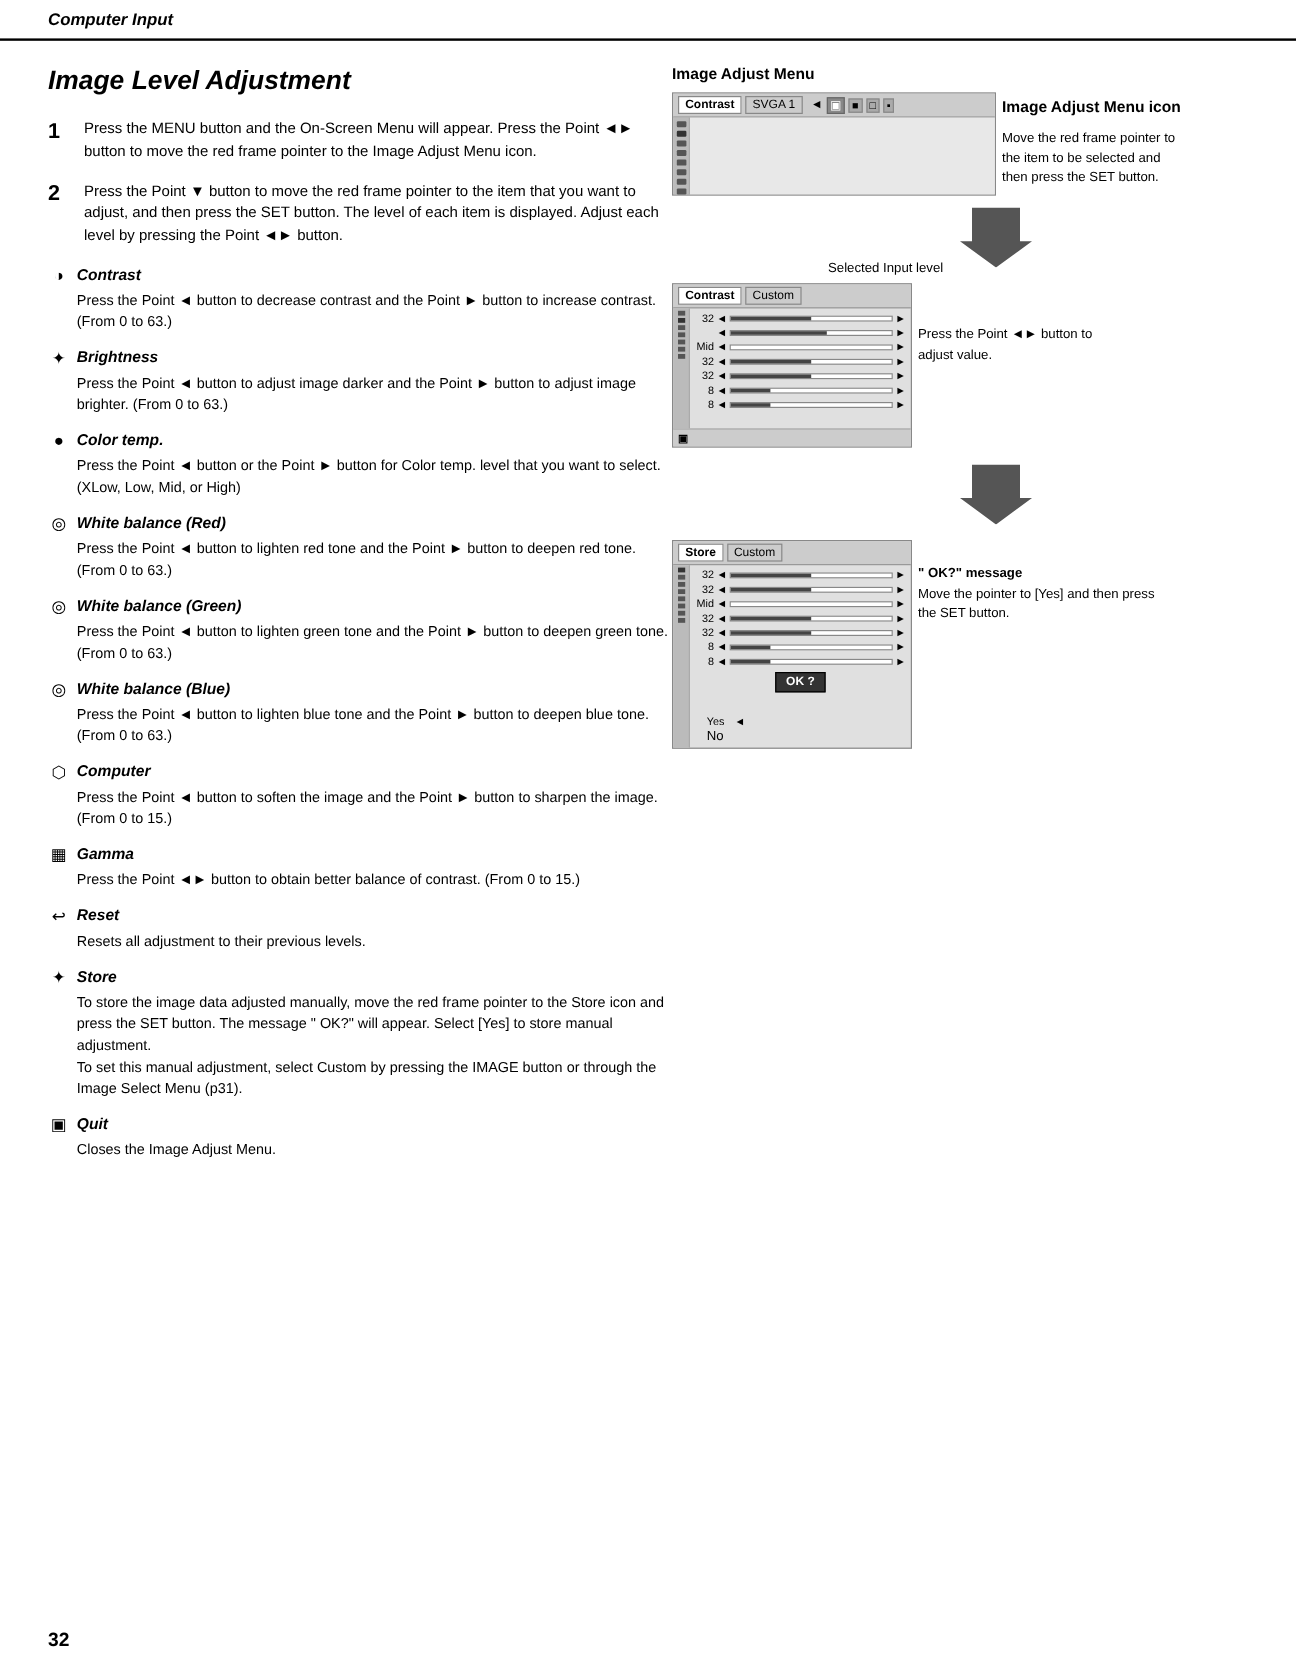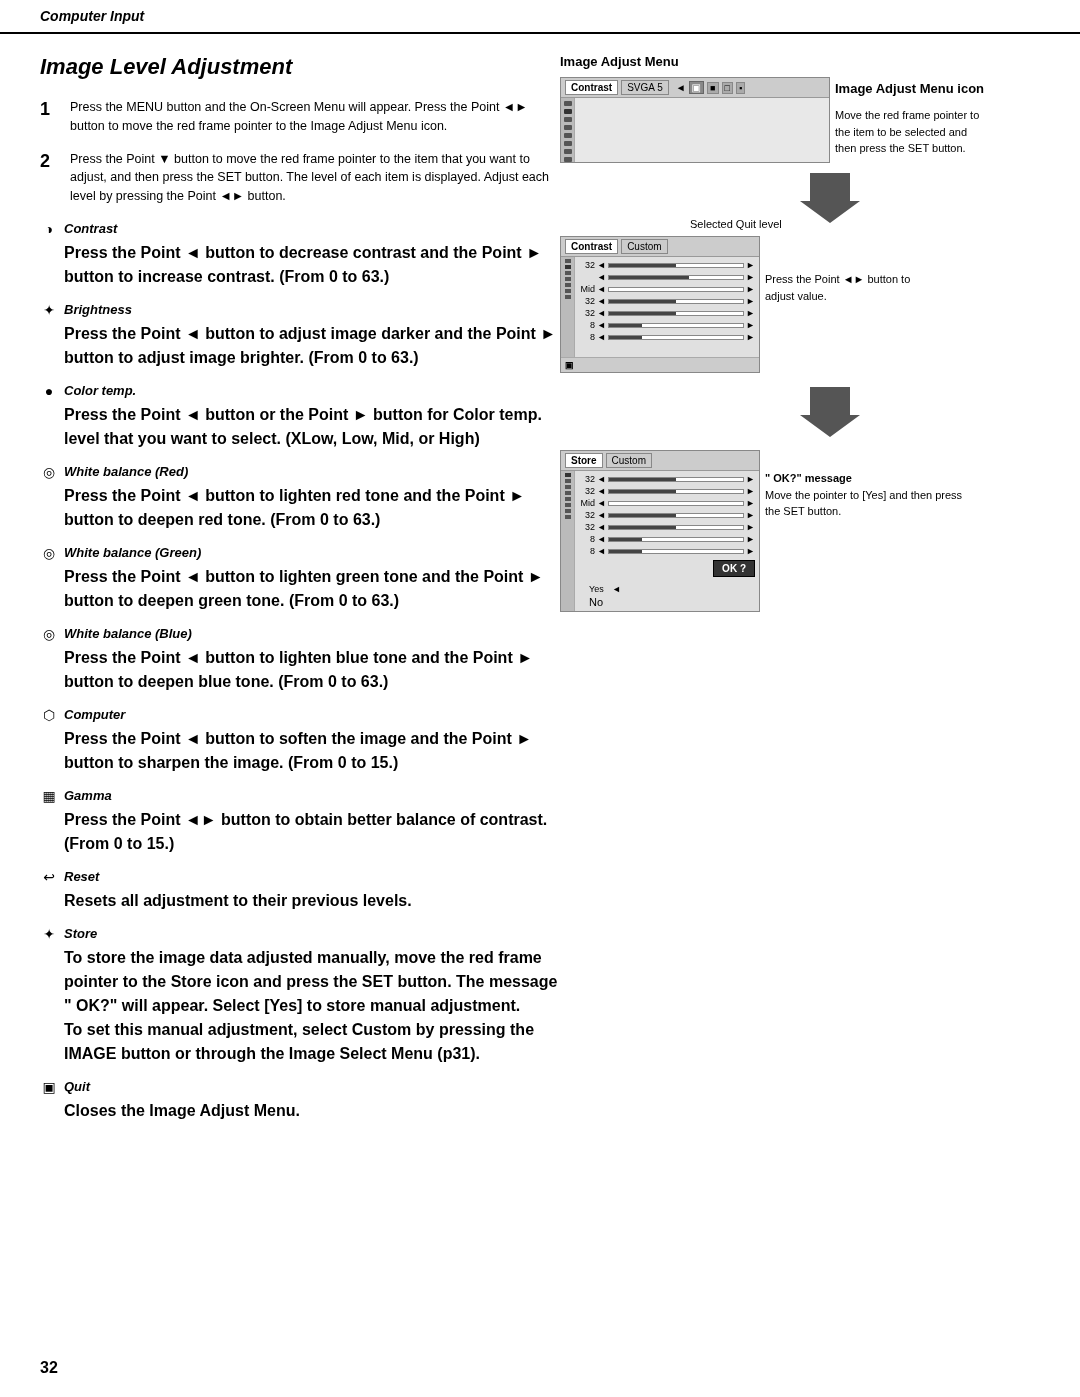--- a/index.html
+++ b/index.html
@@ -83,24 +83,23 @@
       align-items: center;
       justify-content: center;
       font-size: 14px;
     }
     .section-title {
       font-weight: bold;
       font-style: italic;
       font-size: 13px;
     }
     .section-body {
-      font-size: 16px;
+      font-size: 12px;
       line-height: 1.5;
       padding-left: 24px;
-      font-weight: bold;
     }
 
     
     .right-col-title {
       font-weight: bold;
       font-size: 13px;
       margin-bottom: 8px;
     }
     
     .footer {
@@ -232,21 +231,21 @@
     </div>
 
     <div class="right-col">
 
       <div class="right-col-title">Image Adjust Menu</div>
 
       <div style="position:relative; margin-bottom: 6px;">
         <div class="screenshot-panel" style="width:270px;">
           <div style="display:flex; align-items:center; background:#ccc; border-bottom:1px solid #999; padding:2px 4px; gap:3px;">
             <span style="font-size:10px; padding:1px 5px; border:1px solid #888; background:#fff; font-weight:bold;">Contrast</span>
-            <span style="font-size:10px; padding:1px 5px; border:1px solid #888; background:#ccc;">SVGA 5</span>
+            <span style="font-size:10px; padding:1px 5px; border:1px solid #888; background:#ccc;">SVGA 1</span>
             <span style="margin-left:4px; font-size:10px;">◄</span>
             <span style="font-size:10px; padding:0 2px; background:#888; color:#fff; border:1px solid #666;">▣</span>
             <span style="font-size:9px; padding:0 2px; background:#aaa; border:1px solid #888;">■</span>
             <span style="font-size:9px; padding:0 2px; background:#aaa; border:1px solid #888;">□</span>
             <span style="font-size:9px; padding:0 2px; background:#aaa; border:1px solid #888;">▪</span>
           </div>
           <div style="display:flex; min-height:50px;">
             <div style="width:14px; background:#bbb; border-right:1px solid #aaa; display:flex; flex-direction:column; align-items:center; padding-top:3px; gap:3px;">
               <div style="width:8px;height:5px;background:#555;border-radius:1px;"></div>
               <div style="width:8px;height:5px;background:#333;border-radius:1px;"></div>
@@ -272,21 +271,21 @@
       </div>
 
       <div style="text-align:center; margin: 10px 0 10px 60px;">
         <svg width="60" height="50" viewBox="0 0 60 50">
           <polygon points="10,0 50,0 50,28 60,28 30,50 0,28 10,28" fill="#555"></polygon>
         </svg>
       </div>
 
       <div style="position:relative; margin-bottom:6px;">
 
-        <div style="position:absolute; top:-18px; left:130px; font-size:11px;">Selected Quit level</div>
+        <div style="position:absolute; top:-18px; left:130px; font-size:11px;">Selected Input level</div>
 
         <div class="screenshot-panel" style="width:200px; margin-top:10px;">
           <div style="display:flex; align-items:center; background:#ccc; border-bottom:1px solid #999; padding:2px 4px; gap:3px;">
             <span style="font-size:10px; padding:1px 5px; border:1px solid #888; background:#fff; font-weight:bold;">Contrast</span>
             <span style="font-size:10px; padding:1px 5px; border:1px solid #888; background:#ccc;">Custom</span>
           </div>
           <div style="display:flex; min-height:100px;">
             <div style="width:14px; background:#bbb; border-right:1px solid #aaa; display:flex; flex-direction:column; align-items:center; padding-top:2px; gap:2px;">
               <div style="width:6px;height:4px;background:#555;"></div>
               <div style="width:6px;height:4px;background:#333;"></div>
@@ -448,21 +447,21 @@
               </div>
               <div style="display:flex;align-items:center;gap:2px;margin-bottom:4px;">
                 <span style="font-size:9px;width:16px;text-align:right;">8</span>
                 <span style="font-size:9px;">◄</span>
                 <div style="flex:1;height:5px;background:#fff;border:1px solid #888;">
                   <div style="width:25%;height:100%;background:#444;"></div>
                 </div>
                 <span style="font-size:9px;">►</span>
               </div>
 
-              <div style="display:flex; justify-content:flex-end; margin-bottom:7px;">
+              <div style="display:flex; justify-content:center; margin-bottom:19px;">
                 <div style="background:#333; color:#fff; font-size:10px; font-weight:bold; padding:2px 8px; border:1px solid #000;">OK ?</div>
               </div>
 
               <div style="display:flex;align-items:center;gap:3px; margin-bottom:2px; padding-left:10px;">
                 <span style="font-size:9px;width:20px;">Yes</span>
                 <span style="font-size:9px;">◄</span>
               </div>
 
               <div style="display:flex;align-items:center;gap:3px; padding-left:10px;">
                 <span style="font-size:11px;width:20px;">No</span>

